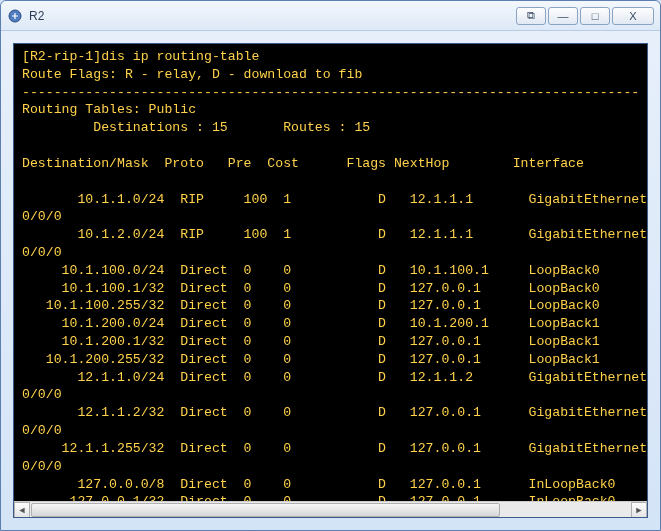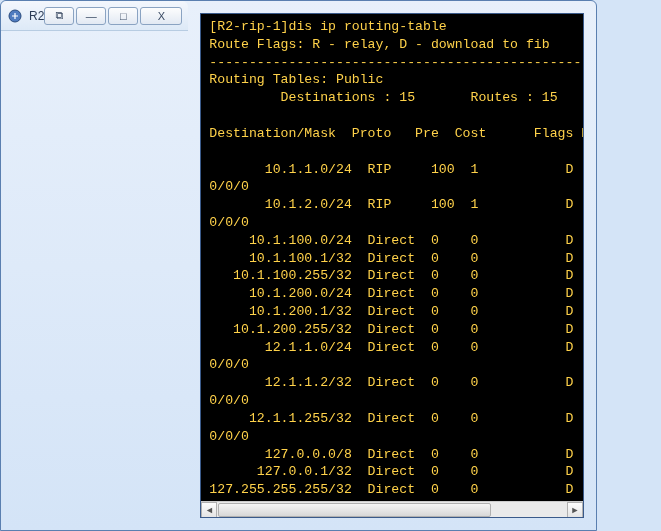--- a/index.html
+++ b/index.html
@@ -5,27 +5,27 @@
   * { margin: 0; padding: 0; box-sizing: border-box; }
   body {
     background: #d4e4f7;
     font-family: "Segoe UI", Tahoma, sans-serif;
     font-size: 12px;
     width: 661px;
     height: 531px;
     overflow: hidden;
   }
   .window {
-    width: 597px;
+    width: 661px;
     height: 531px;
     background: linear-gradient(#e8f0fb, #d4e4f7);
     border: 1px solid #5a7fb0;
     border-radius: 6px 6px 0 0;
     display: flex;
-    flex-direction: row;
+    flex-direction: column;
   }
   .titlebar {
     height: 30px;
     display: flex;
     align-items: center;
     padding: 0 6px;
     background: linear-gradient(#f3f7fd, #dde9f7);
     border-bottom: 1px solid #b7cce2;
     border-radius: 6px 6px 0 0;
   }

